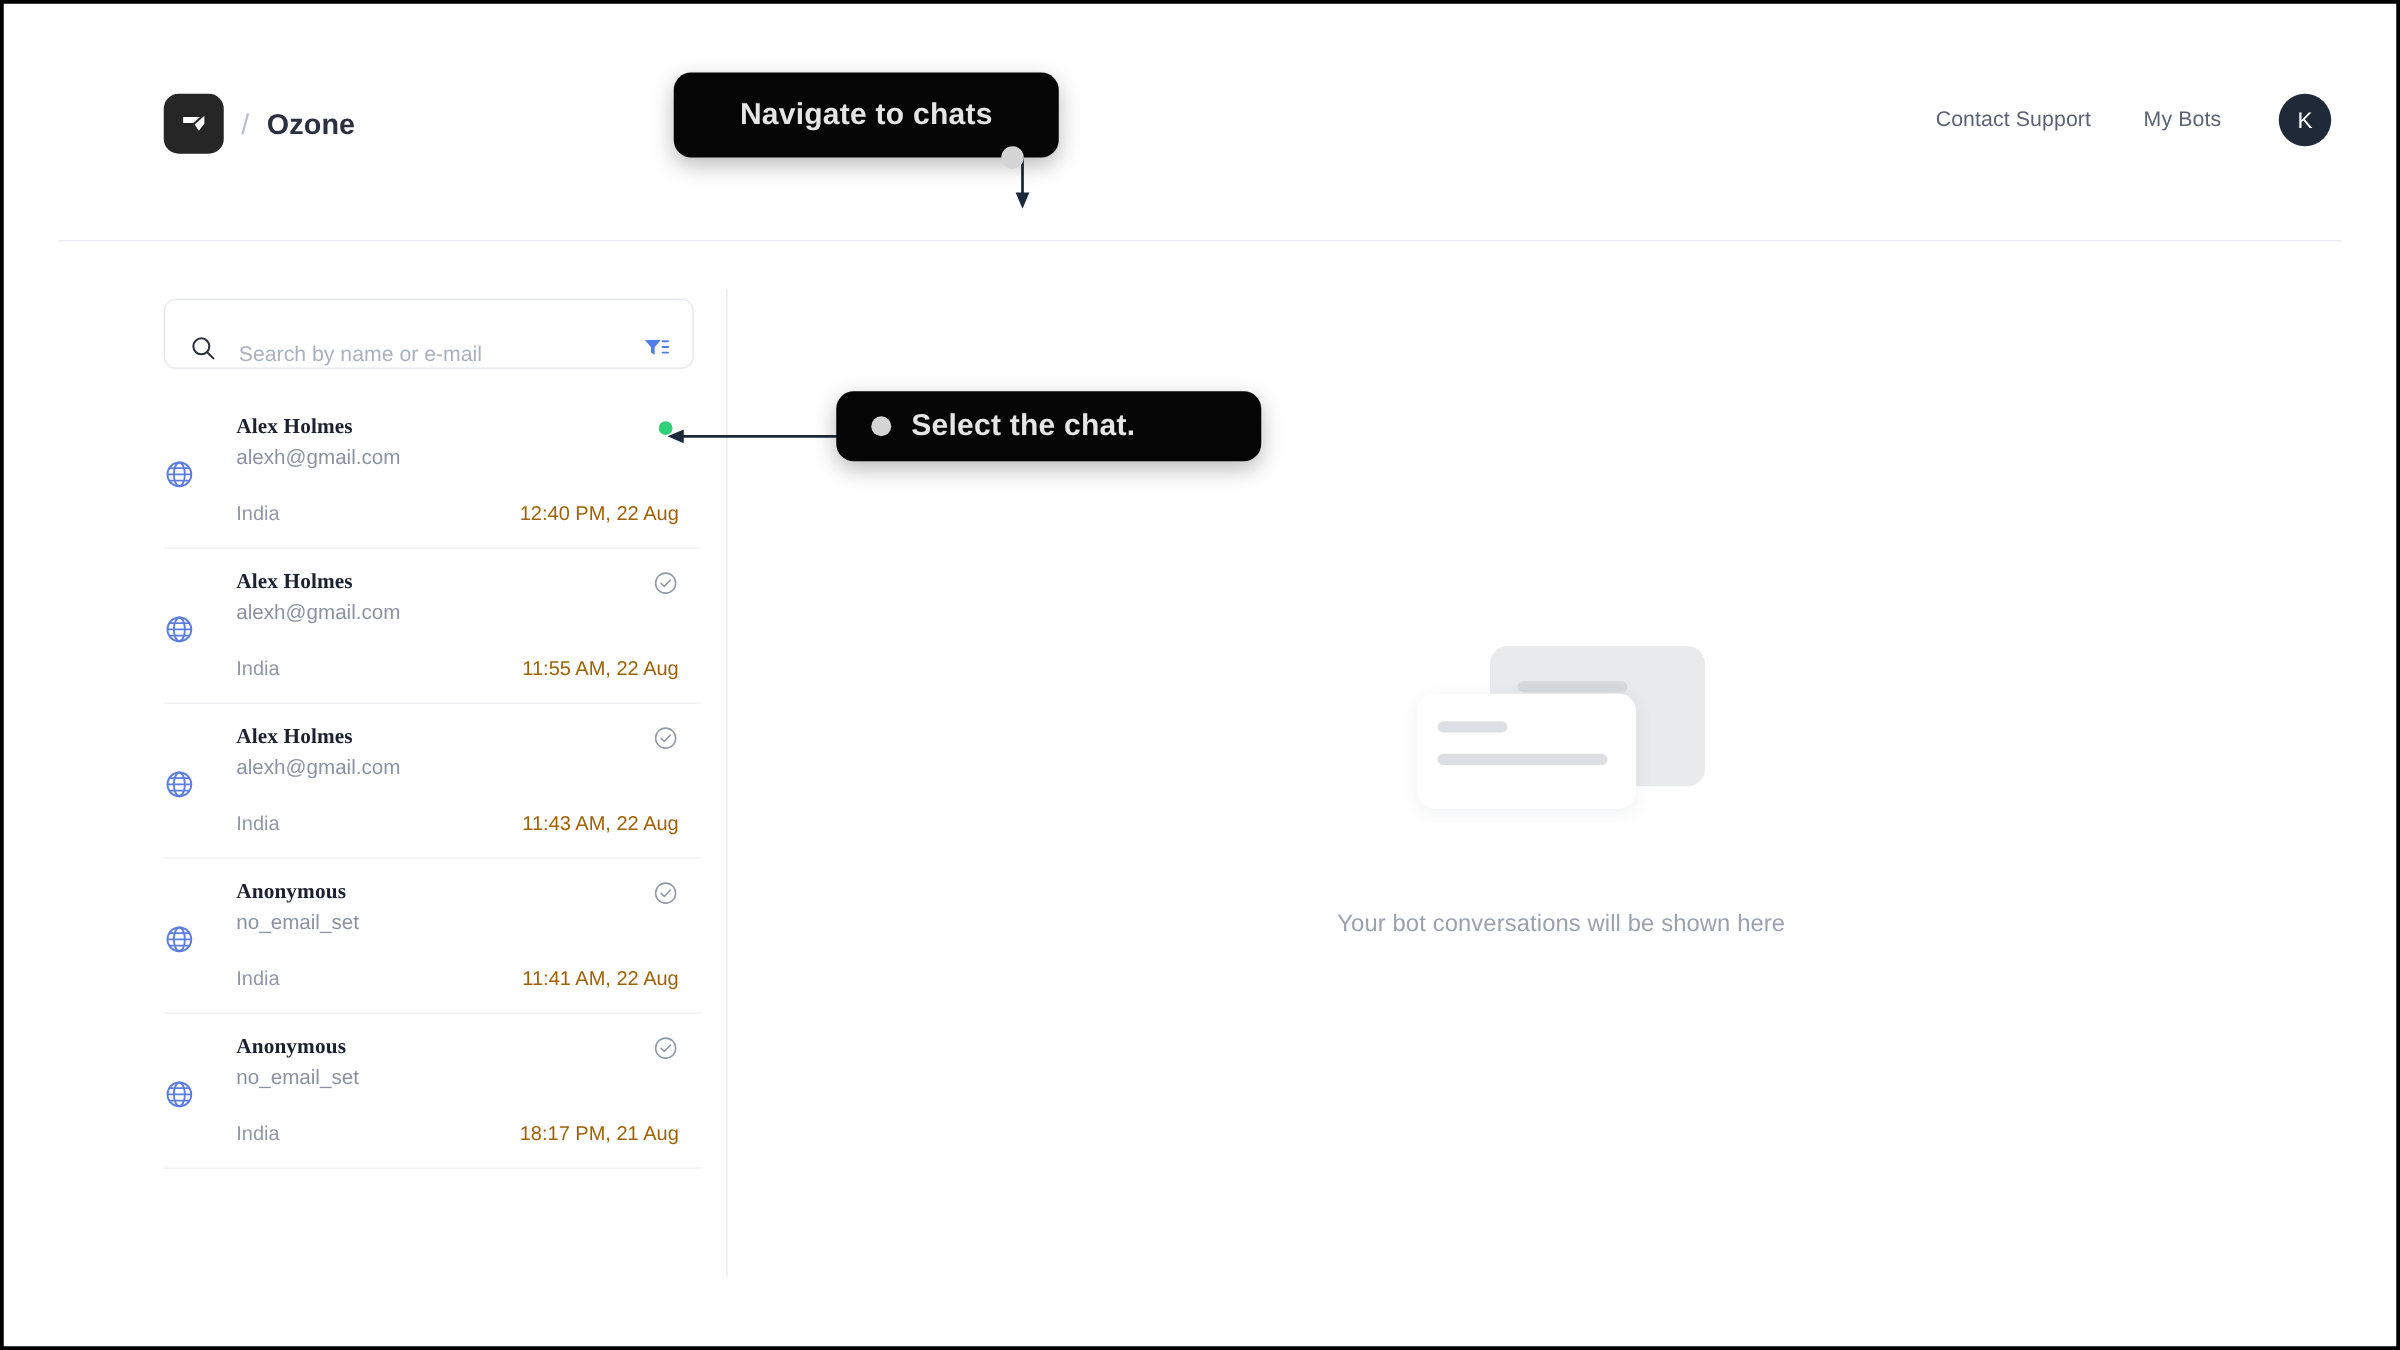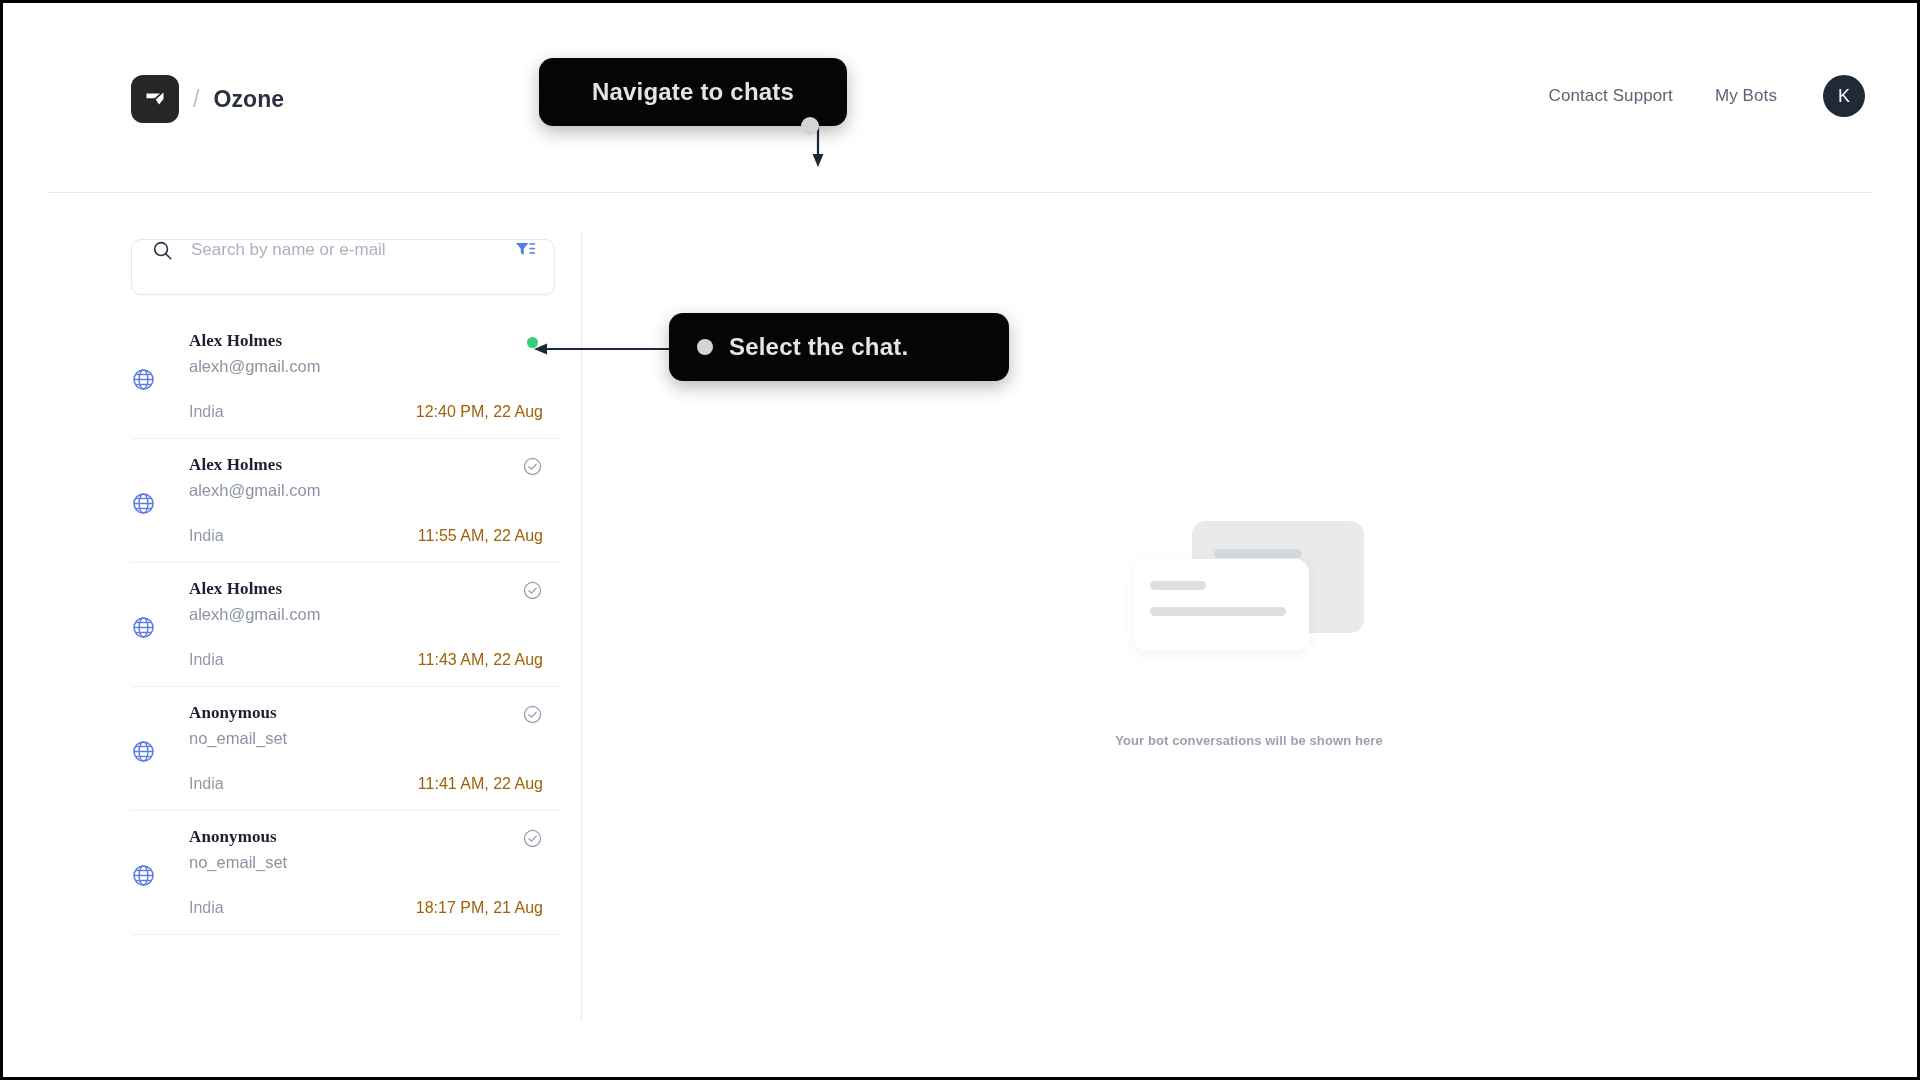--- a/index.html
+++ b/index.html
@@ -85,21 +85,21 @@
   #left-panel {
     position: absolute; left: 128px; top: 236px;
     width: 430px;
   }
   #search-box {
     position: relative;
     width: 424px; height: 56px;
     border: 1px solid #e4e7ee;
     border-radius: 10px;
     background: #ffffff;
-    display: flex; align-items: flex-start;
+    display: flex; align-items: flex-end;
     padding: 0 18px 0 20px;
     box-shadow: 0 1px 2px rgba(20,30,60,0.03);
   }
   #search-input {
     flex: 1; border: none; outline: none;
     font-size: 17px; color: #2c3142;
     font-family: "Liberation Sans", sans-serif;
     margin-left: 18px; background: transparent;
   }
   #search-input::placeholder { color: #aab1bf; }
@@ -182,21 +182,21 @@
     position: absolute; left: 16px; top: 22px;
     width: 56px; height: 9px; border-radius: 5px;
     background: #dedfe2;
   }
   #card-front .ln2 {
     position: absolute; left: 16px; top: 48px;
     width: 136px; height: 9px; border-radius: 5px;
     background: #dedfe2;
   }
   #empty-text {
-    font-size: 13px; color: #9aa1b0; letter-spacing: .1px; font-weight: bold;
+    font-size: 19px; color: #9aa1b0; letter-spacing: .1px;
   }
 
   
   .callout {
     position: absolute;
     background: #050505;
     border-radius: 14px;
     color: #e5e5e5;
     font-weight: bold;
     display: flex; align-items: center;
@@ -210,21 +210,21 @@
     font-size: 24px;
     letter-spacing: .2px;
   }
   #callout-chats .nub {
     position: absolute; right: 28px; bottom: -9px;
     width: 18px; height: 18px; border-radius: 50%;
     background: #d4d4d4;
   }
   #callout-select {
     left: 666px; top: 310px;
-    width: 340px; height: 68px;
+    width: 340px; height: 56px;
     padding-left: 28px;
     font-size: 24px;
     letter-spacing: .2px;
   }
   #callout-select .nub {
     width: 16px; height: 16px; border-radius: 50%;
     background: #d4d4d4; margin-right: 16px;
     flex: none;
   }
   .arrow-svg {

